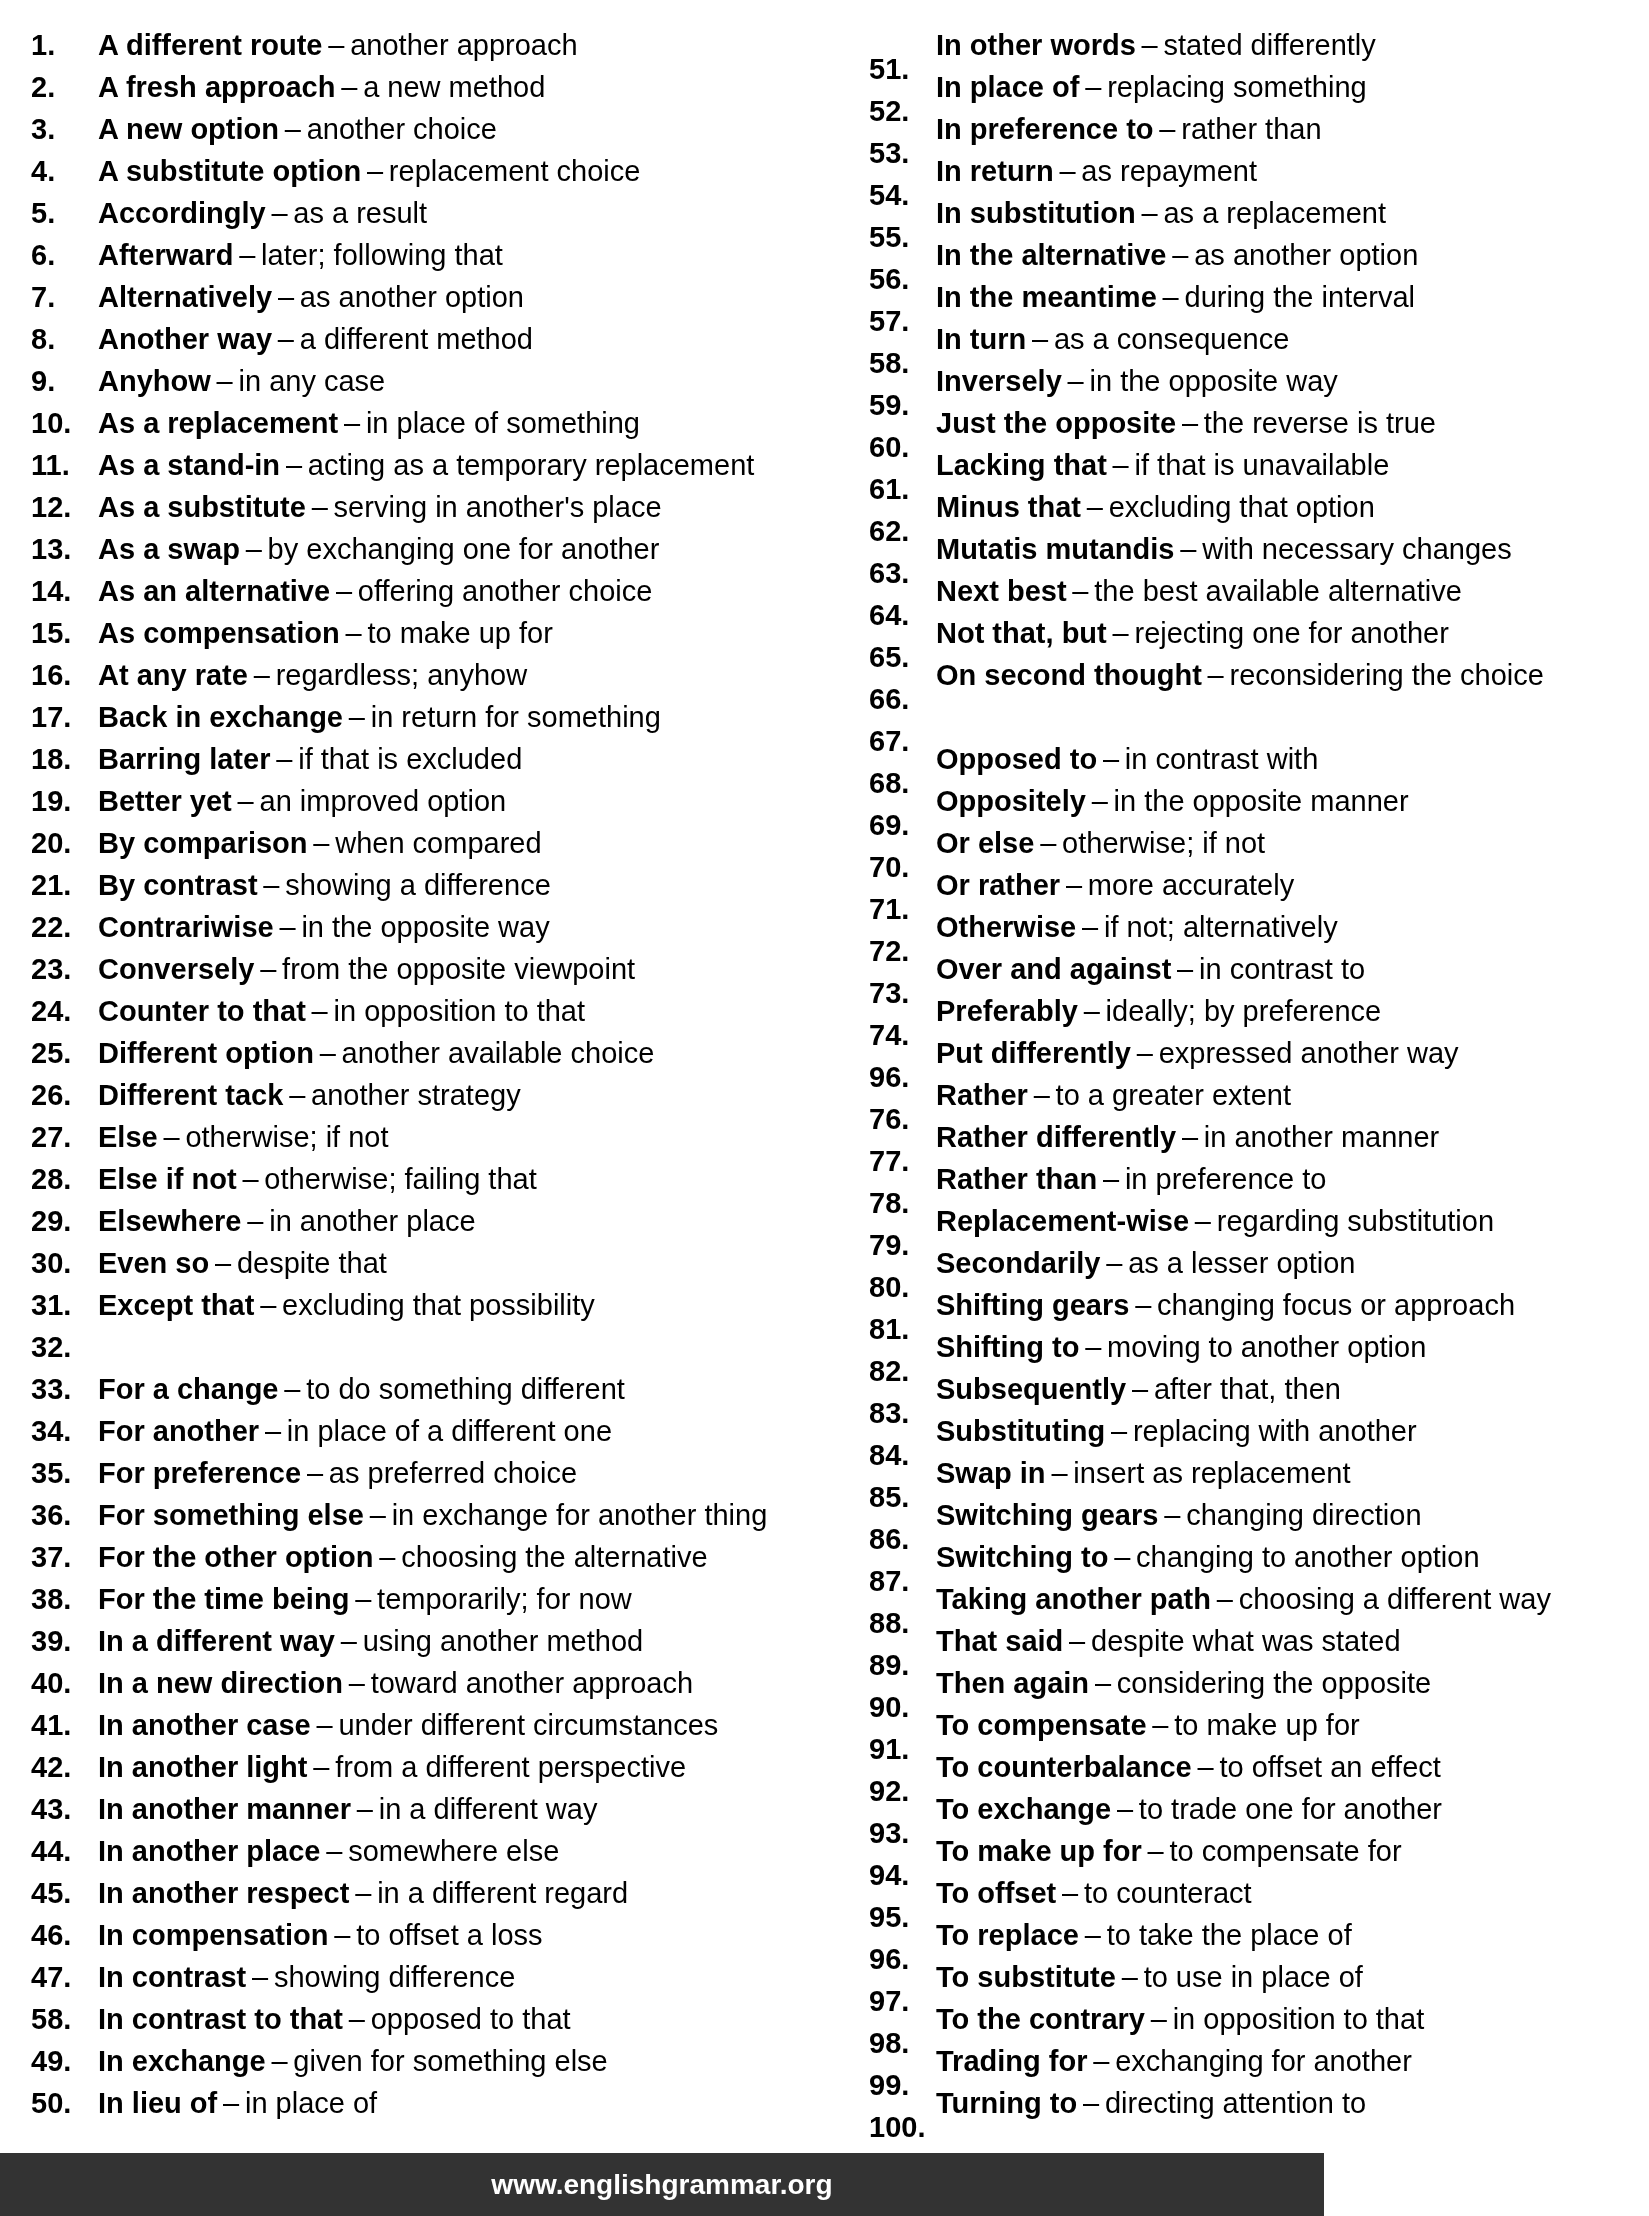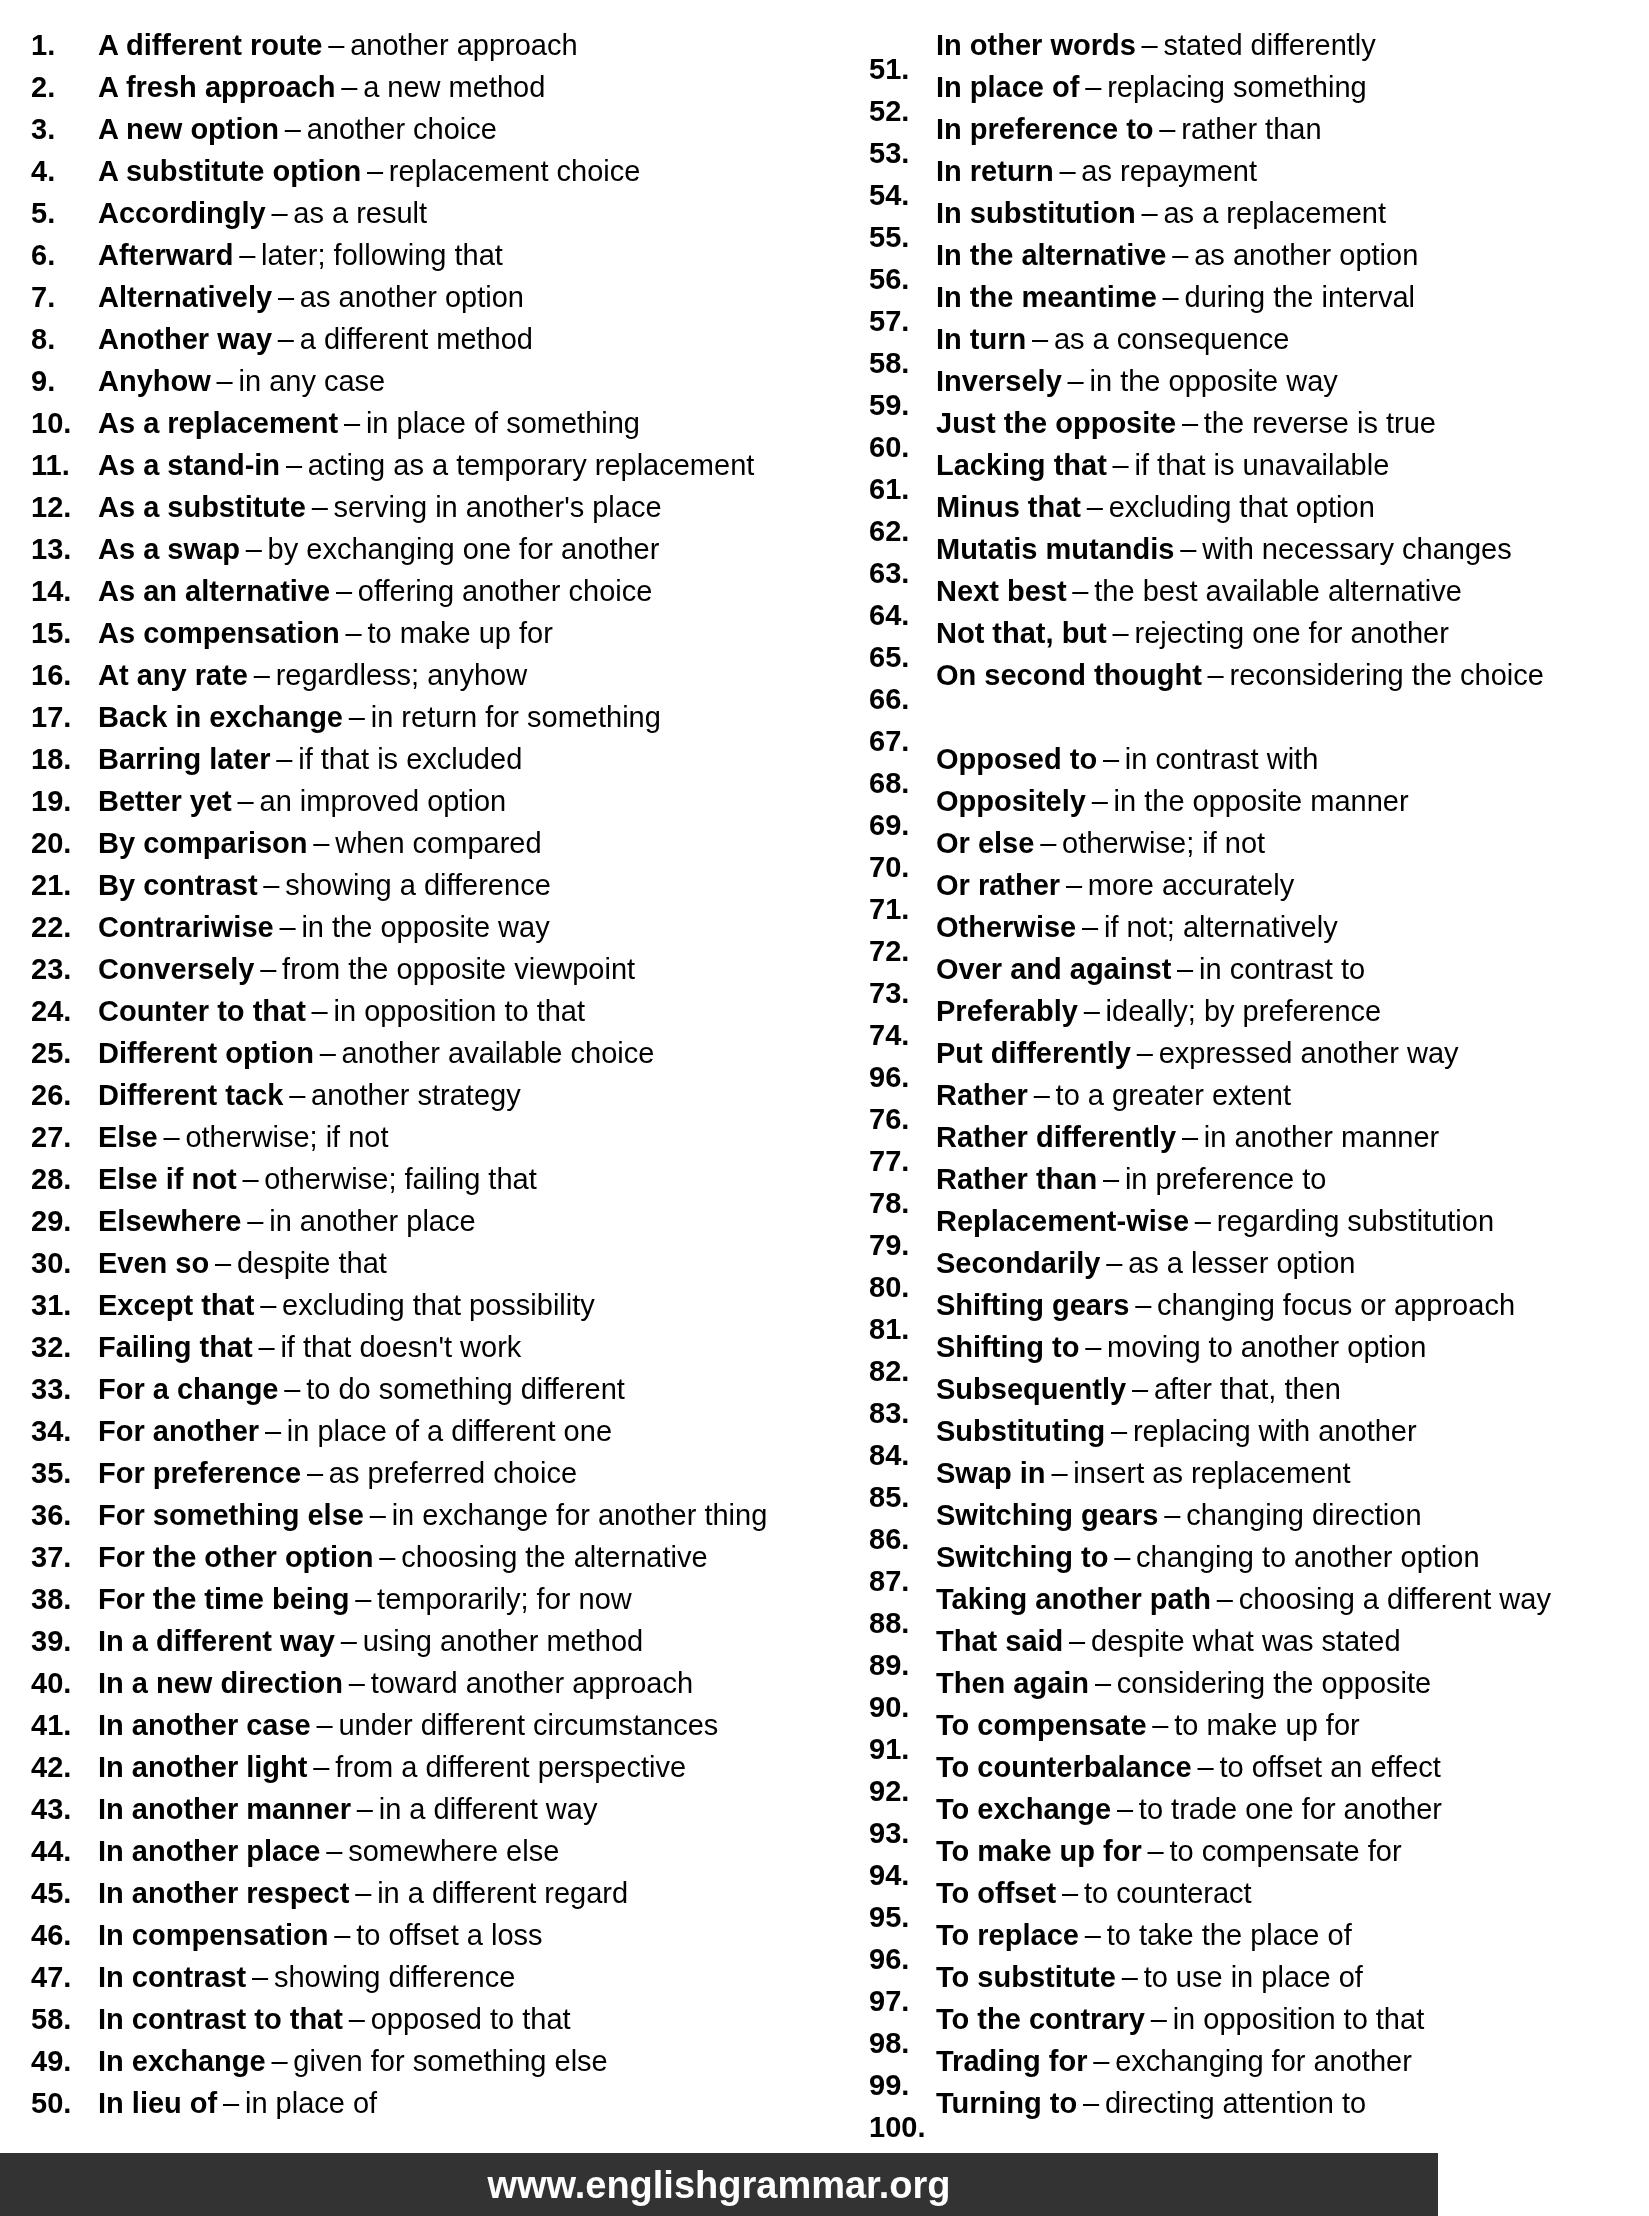--- a/index.html
+++ b/index.html
@@ -7,23 +7,23 @@
          font-family: "Liberation Sans", sans-serif; color: #000; }
   .columns { position: absolute; top: 24px; left: 0; width: 1650px; display: flex; }
   .col { list-style: none; margin: 0; padding: 0; }
   .col-left { position: absolute; left: 31px; top: 0; width: 805px; }
   .col-right { position: absolute; left: 869px; top: 0; width: 770px; }
   .item { height: 42px; line-height: 42px; font-size: 29px; white-space: nowrap; display: flex; }
   .num { font-weight: bold; display: inline-block; width: 67px; }
   .col-right .num { width: 67px; margin-top: 24px; }
   .term { font-weight: bold; }
   .sep { padding: 0 0.2em; }
-  .footer { position: absolute; left: 0; top: 2153px; width: 1438px; height: 64px;
+  .footer { position: absolute; left: 0; top: 2153px; width: 1324px; height: 64px;
             background: #333333; color: #ffffff; display: flex; align-items: center;
-            justify-content: center; font-weight: bold; font-size: 38px; }
+            justify-content: center; font-weight: bold; font-size: 28px; }
 </style>
 </head>
 <body>
 
 <div class="columns">
   <ul class="col col-left" id="col-left">
       <li class="item">
         <span class="num">1.</span>
         <span class="text"><span class="term">A different route</span><span class="sep">–</span><span class="def">another approach</span></span>
       </li>
@@ -142,21 +142,20 @@
       <li class="item">
         <span class="num">30.</span>
         <span class="text"><span class="term">Even so</span><span class="sep">–</span><span class="def">despite that</span></span>
       </li>
       <li class="item">
         <span class="num">31.</span>
         <span class="text"><span class="term">Except that</span><span class="sep">–</span><span class="def">excluding that possibility</span></span>
       </li>
       <li class="item">
         <span class="num">32.</span>
-        <span class="text"><span class="term">Failing that</span><span class="sep">–</span><span class="def">if that doesn't work</span></span>
       </li>
       <li class="item">
         <span class="num">33.</span>
         <span class="text"><span class="term">For a change</span><span class="sep">–</span><span class="def">to do something different</span></span>
       </li>
       <li class="item">
         <span class="num">34.</span>
         <span class="text"><span class="term">For another</span><span class="sep">–</span><span class="def">in place of a different one</span></span>
       </li>
       <li class="item">

